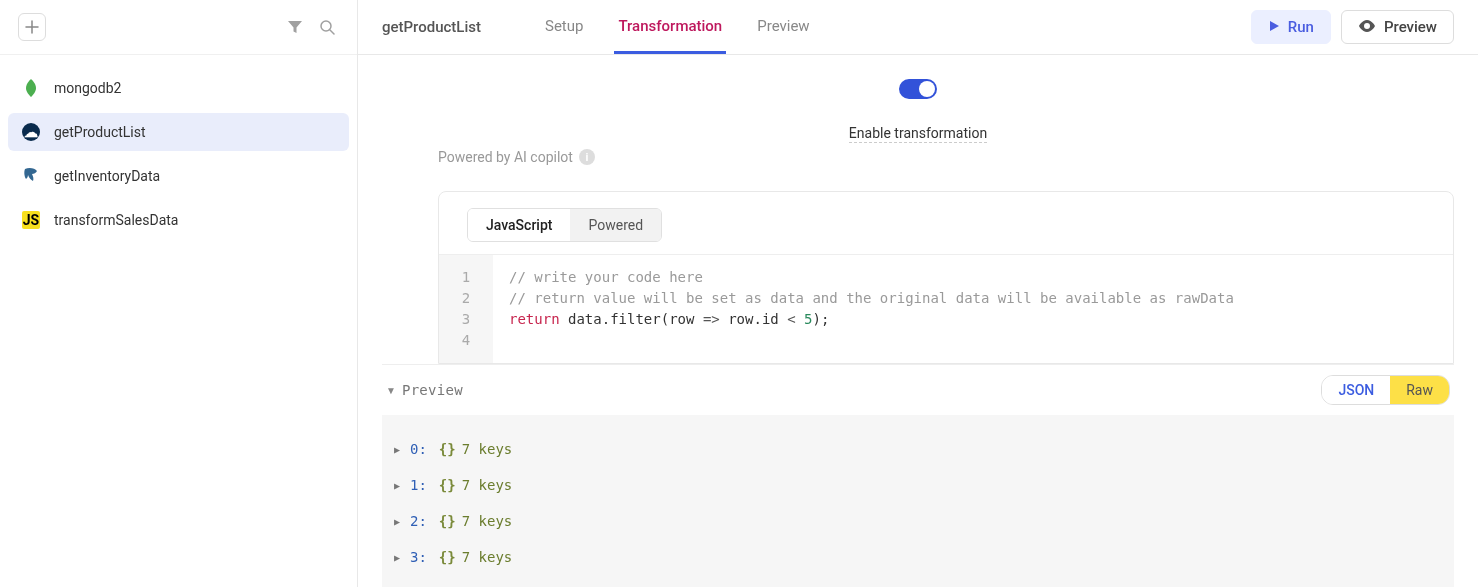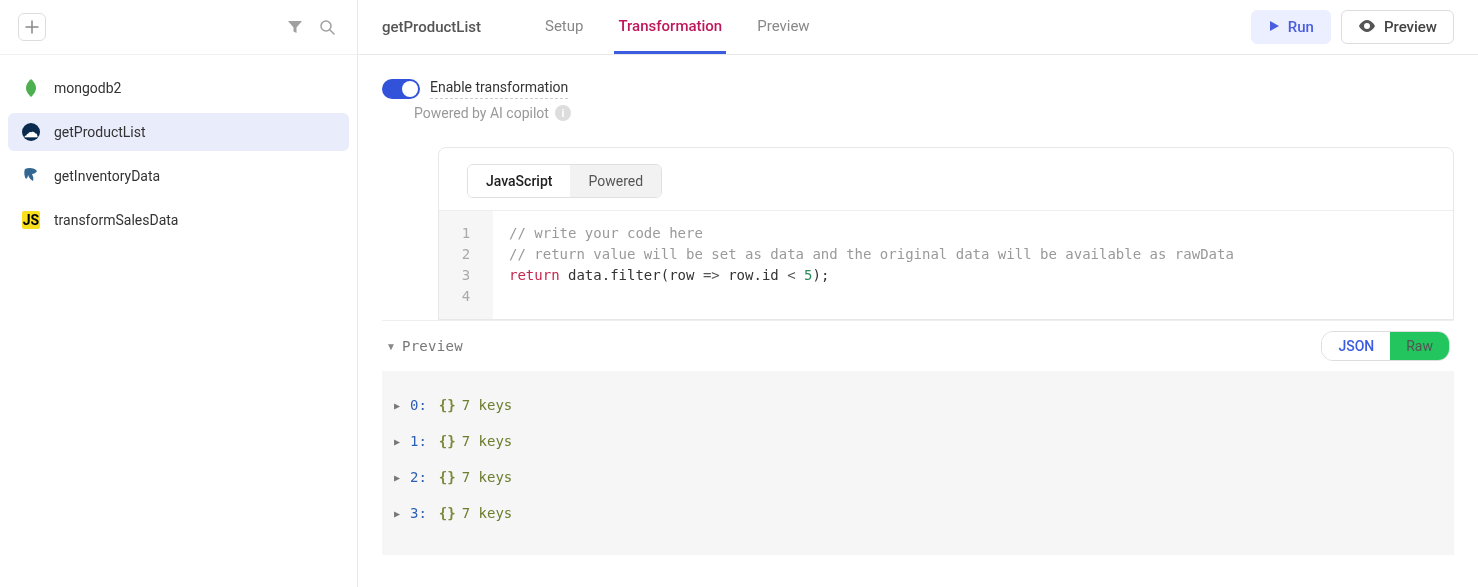--- a/index.html
+++ b/index.html
@@ -106,35 +106,35 @@
   color: #444;
   cursor: pointer;
   font-size: 15px;
 }
 .btn-run { background: #ebefff; border-color: #ebefff; color: #4a5de0; }
 .btn-run .tri { color: #4a5de0; }
 .btn .eye { color: #555; }
 
 
 .content { padding: 24px 24px 0 24px; overflow-y: auto; flex: 1;}
-.toggle-row { display: flex; gap: 10px; margin-bottom: 4px; }
+.toggle-row { display: flex; align-items: center; gap: 26px; margin-bottom: 4px; flex-direction: column; }
 .toggle {
   width: 38px; height: 20px;
   background: #3252d9;
   border-radius: 10px;
   position: relative;
   cursor: pointer;
 }
 .toggle .knob {
   width: 16px; height: 16px;
   background: #fff; border-radius: 50%;
   position: absolute; top: 2px; right: 2px;
 }
 .toggle-label { color: #333; border-bottom: 1px dashed #ccc; padding-bottom: 1px; }
-.subtitle { margin-left: 32px; margin-top: 6px; color: #999; font-size: 14px; display: flex; gap: 6px;}
+.subtitle { margin-left: 56px; margin-top: 6px; color: #999; font-size: 14px; display: flex; gap: 6px;}
 .info-circle {
   width: 16px; height: 16px; border-radius: 50%;
   background: #ddd; color: #fff; font-size: 11px;
   display: inline-flex; align-items: center; justify-content: center;
   font-weight: bold; font-style: normal;
 }
 
 .editor-card {
   margin-top: 26px;
   margin-left: 56px;
@@ -204,21 +204,21 @@
 }
 .preview-spacer { flex: 1; }
 .view-tabs {
   display: flex;
   border: 1px solid #ddd;
   border-radius: 12px;
   overflow: hidden;
 }
 .view-tab {
   padding: 6px 16px;
-  background: #22c55e;
+  background: #fde047;
   color: #555;
   cursor: pointer;
   font-size: 14px;
 }
 .view-tab.active { background: #fff; color: #3b5ce0; font-weight: 500; }
 
 .preview-body {
   background: #f6f6f6;
   padding: 16px 8px 24px 8px;
   font-family: Menlo, Consolas, monospace;

